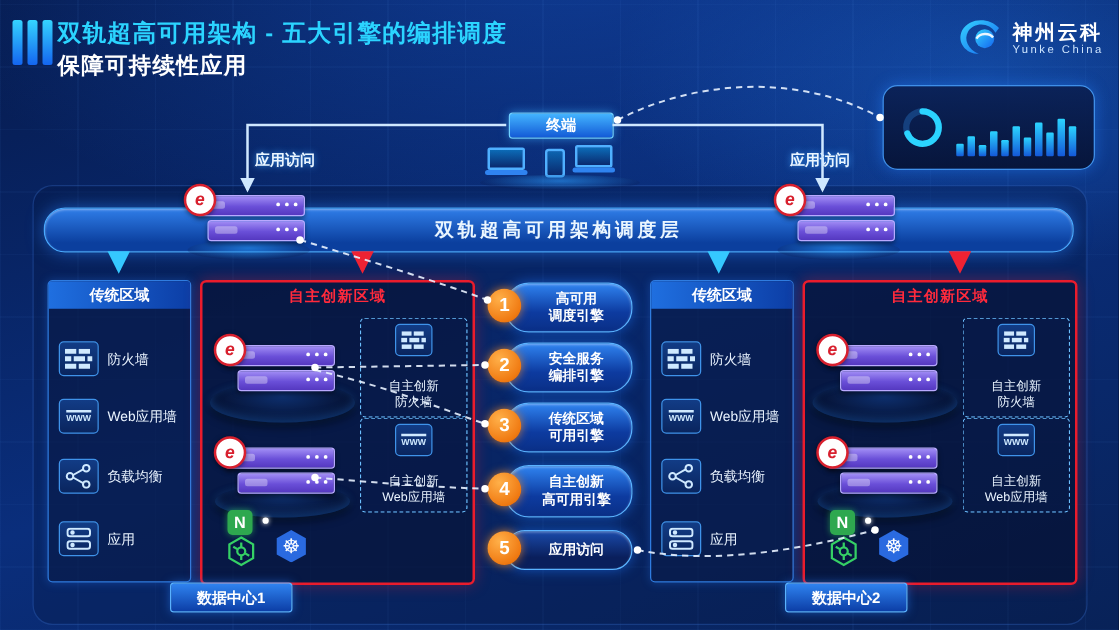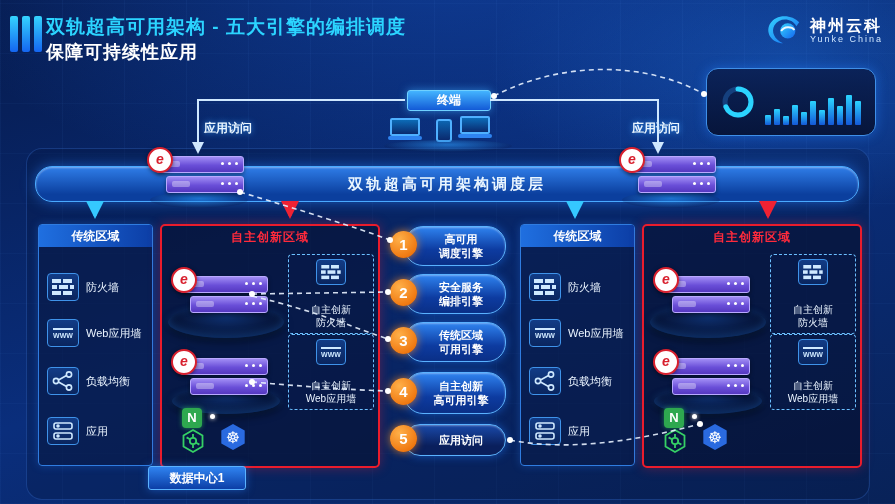--- a/index.html
+++ b/index.html
@@ -311,21 +311,21 @@
       <div class="dot" style="left:48px;top:188px;"></div>
       <span style="position:absolute;left:18px;top:202px;">
         <svg width="26" height="26" viewBox="0 0 26 26" fill="none" stroke="#35d065" stroke-width="1.8">
             <path d="M13 2 L22.5 7.5 V18.5 L13 24 L3.5 18.5 V7.5 Z"></path>
             <circle cx="13" cy="13" r="3.2"></circle>
             <path d="M13 9.8 V6 M13 16.2 V20 M9.9 11.3 L6.6 9.4 M16.1 14.7 L19.4 16.6"></path>
           </svg>
       </span>
       <div class="k8s" style="left:58px;top:198px;">☸</div>
     </div>
-    <div class="abs dc-tab" style="left:148px;top:466px;">数据中心1</div>
+    <div class="abs dc-tab" style="left:136px;top:466px;">数据中心1</div>
 
     <div class="abs zone-trad" style="left:520px;top:224px;">
       <div class="zhead">传统区域</div>
       <div class="titem" style="top:48px;">
         <span class="icon-box">
           <svg width="22" height="17" viewBox="0 0 22 17">
               <g fill="#cfe9ff">
                 <rect x="0" y="0" width="9" height="4"></rect>
                 <rect x="11" y="0" width="9" height="4"></rect>
                 <rect x="-4" y="6" width="9" height="4"></rect>
@@ -410,20 +410,21 @@
       <div class="dot" style="left:48px;top:188px;"></div>
       <span style="position:absolute;left:18px;top:202px;">
         <svg width="26" height="26" viewBox="0 0 26 26" fill="none" stroke="#35d065" stroke-width="1.8">
             <path d="M13 2 L22.5 7.5 V18.5 L13 24 L3.5 18.5 V7.5 Z"></path>
             <circle cx="13" cy="13" r="3.2"></circle>
             <path d="M13 9.8 V6 M13 16.2 V20 M9.9 11.3 L6.6 9.4 M16.1 14.7 L19.4 16.6"></path>
           </svg>
       </span>
       <div class="k8s" style="left:58px;top:198px;">☸</div>
     </div>
+    <div class="abs dc-tab" style="left:628px;top:466px;">数据中心2</div>
 
     <div class="abs engine" style="top:226px;height:38px;">
       <div class="num" style="top:5px;">1</div>
       <div class="pill" style="height:38px;">
           <span class="pill-label preline">高可用
 调度引擎</span>
         </div>
     </div>
     <div class="abs engine" style="top:274px;height:38px;">
       <div class="num" style="top:5px;">2</div>

